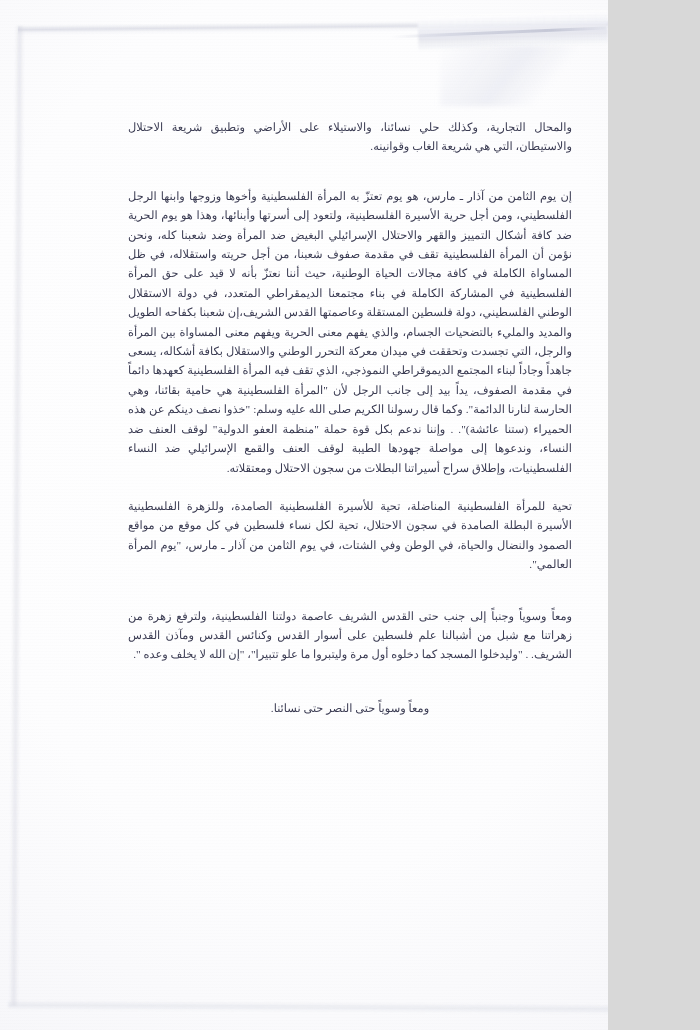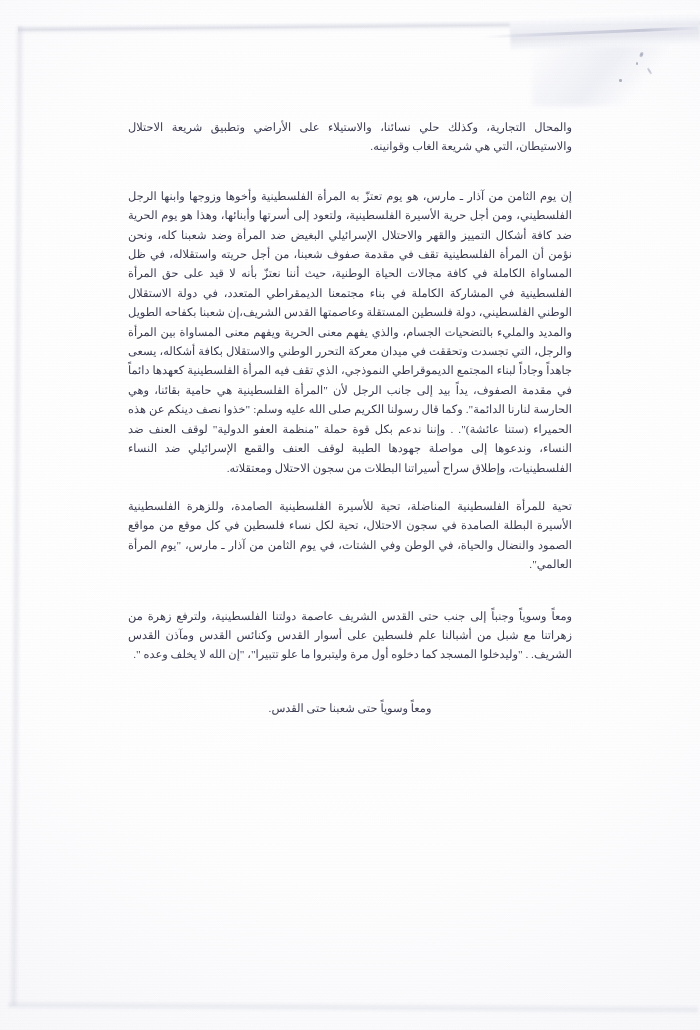--- a/index.html
+++ b/index.html
@@ -5,21 +5,21 @@
 <style>
   html, body {
     margin: 0;
     padding: 0;
     background: #d8d8d8;
   }
 
   
   #scan-page {
     position: relative;
-    width: 700px;
+    width: 608px;
     height: 1030px;
     overflow: hidden;
     background: #ffffff;
     font-family: "Liberation Serif", "DejaVu Serif", serif;
   }
 
   
   .paper-sheet {
     position: absolute;
     inset: 0;
@@ -197,18 +197,18 @@
   <div id="doc-body">
 
     <p class="para p-head">والمحال التجارية، وكذلك حلي نسائنا، والاستيلاء على الأراضي وتطبيق شريعة الاحتلال والاستيطان، التي هي شريعة الغاب وقوانينه.</p>
 
     <p class="para p-main">إن يوم الثامن من آذار ـ مارس، هو يوم تعتزّ به المرأة الفلسطينية وأخوها وزوجها وابنها الرجل الفلسطيني، ومن أجل حرية الأسيرة الفلسطينية، ولتعود إلى أسرتها وأبنائها، وهذا هو يوم الحرية ضد كافة أشكال التمييز والقهر والاحتلال الإسرائيلي البغيض ضد المرأة وضد شعبنا كله، ونحن نؤمن أن المرأة الفلسطينية تقف في مقدمة صفوف شعبنا، من أجل حريته واستقلاله، في ظل المساواة الكاملة في كافة مجالات الحياة الوطنية، حيث أننا نعتزّ بأنه لا قيد على حق المرأة الفلسطينية في المشاركة الكاملة في بناء مجتمعنا الديمقراطي المتعدد، في دولة الاستقلال الوطني الفلسطيني، دولة فلسطين المستقلة وعاصمتها القدس الشريف،إن شعبنا بكفاحه الطويل والمديد والمليء بالتضحيات الجسام، والذي يفهم معنى الحرية ويفهم معنى المساواة بين المرأة والرجل، التي تجسدت وتحققت في ميدان معركة التحرر الوطني والاستقلال بكافة أشكاله، يسعى جاهداً وجاداً لبناء المجتمع الديموقراطي النموذجي، الذي تقف فيه المرأة الفلسطينية كعهدها دائماً في مقدمة الصفوف، يداً بيد إلى جانب الرجل لأن "المرأة الفلسطينية هي حامية بقائنا، وهي الحارسة لنارنا الدائمة". وكما قال رسولنا الكريم صلى الله عليه وسلم: "خذوا نصف دينكم عن هذه الحميراء (ستنا عائشة)". . وإننا ندعم بكل قوة حملة "منظمة العفو الدولية" لوقف العنف ضد النساء، وندعوها إلى مواصلة جهودها الطيبة لوقف العنف والقمع الإسرائيلي ضد النساء الفلسطينيات، وإطلاق سراح أسيراتنا البطلات من سجون الاحتلال ومعتقلاته.</p>
 
     <p class="para p-salute">تحية للمرأة الفلسطينية المناضلة، تحية للأسيرة الفلسطينية الصامدة، وللزهرة الفلسطينية الأسيرة البطلة الصامدة في سجون الاحتلال، تحية لكل نساء فلسطين في كل موقع من مواقع الصمود والنضال والحياة، في الوطن وفي الشتات، في يوم الثامن من آذار ـ مارس، "يوم المرأة العالمي".</p>
 
     <p class="para p-jerusalem">ومعاً وسوياً وجنباً إلى جنب حتى القدس الشريف عاصمة دولتنا الفلسطينية، ولترفع زهرة من زهراتنا مع شبل من أشبالنا علم فلسطين على أسوار القدس وكنائس القدس ومآذن القدس الشريف. . "وليدخلوا المسجد كما دخلوه أول مرة وليتبروا ما علو تتبيرا"، "إن الله لا يخلف وعده ".</p>
 
-    <p class="para p-closing">ومعاً وسوياً حتى شعبنا حتى القدس.</p>
+    <p class="para p-closing">ومعاً وسوياً حتى النصر حتى نسائنا.</p>
 
   </div>
 
   <div class="scan-grain"></div>
 </div>
 
 </body></html>

